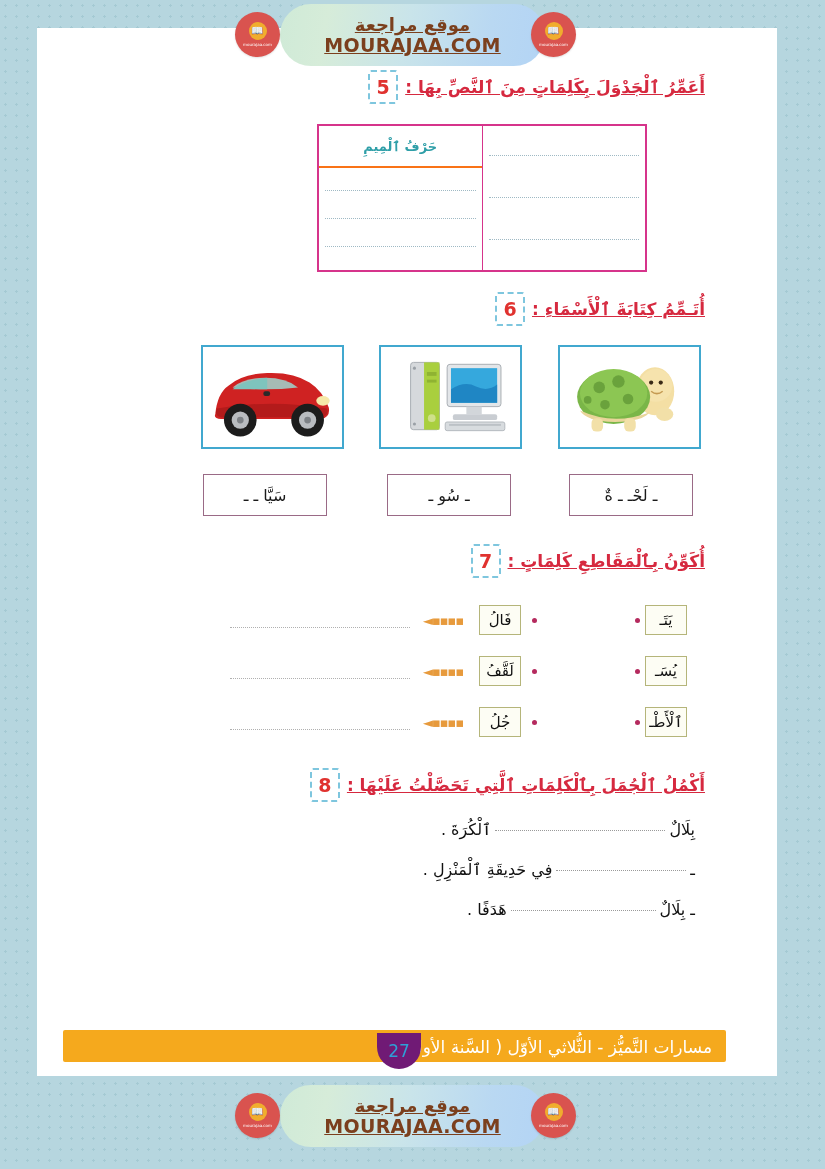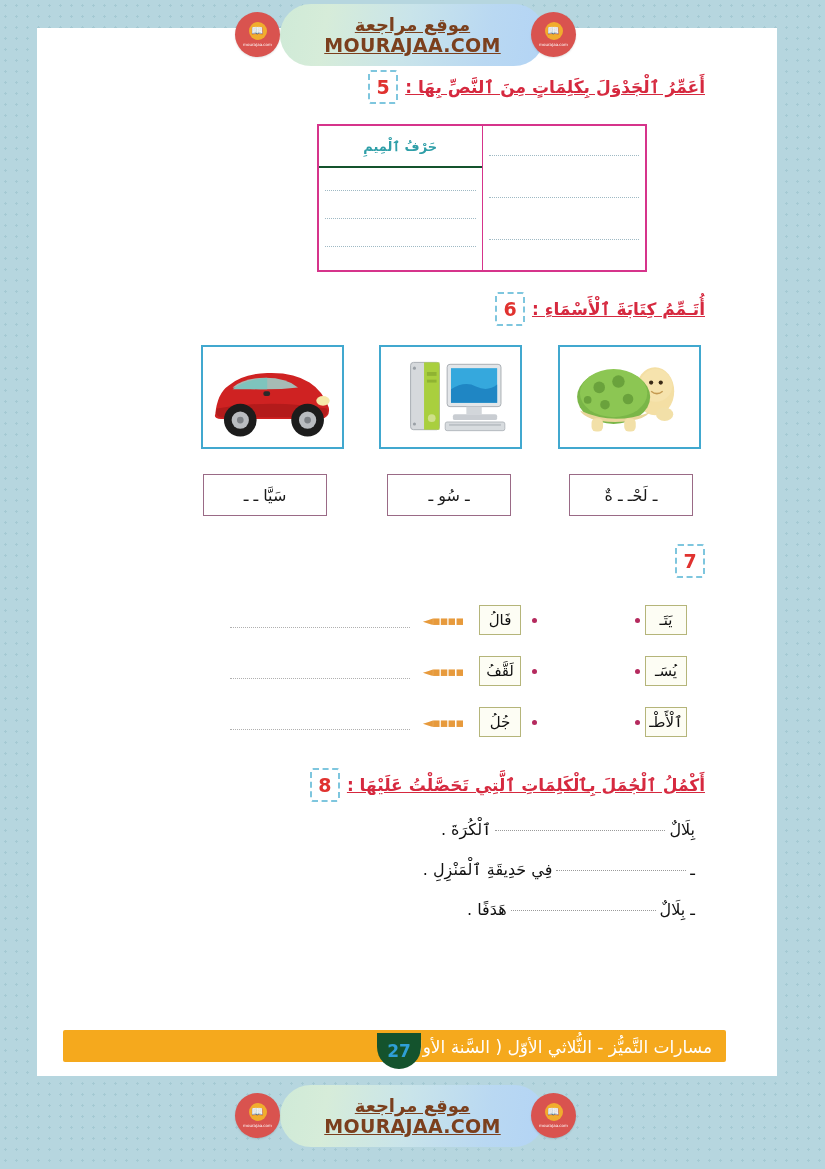--- a/index.html
+++ b/index.html
@@ -120,21 +120,21 @@
   }
   .tcol {
     flex: 1;
     display: flex; flex-direction: column;
     border-left: 1px solid #d6348b;
     box-sizing: border-box;
   }
   .tcol:last-child { border-left: none; }
   .tcol-head {
     height: 40px;
-    border-bottom: 2px solid #14532d;
+    border-bottom: 2px solid #f97316;
     display: flex; align-items: center; justify-content: center;
     color: #2f9fa8;
     font-size: 13px; font-weight: bold;
     direction: rtl;
     font-family: "DejaVu Sans", "Liberation Sans", sans-serif;
   }
   .tcol-body {
     flex: 1;
     display: flex; flex-direction: column;
     justify-content: space-around;
@@ -230,25 +230,25 @@
     right: 14px; top: 7px;
     color: #ffffff;
     font-size: 17px;
     direction: rtl;
     font-family: "DejaVu Sans", "Liberation Sans", sans-serif;
   }
   #footer-page {
     position: absolute;
     left: 377px; top: 1033px;
     width: 44px; height: 36px;
-    background: #14532d;
+    background: #701a75;
     border-radius: 0 0 22px 22px;
     display: flex; align-items: center; justify-content: center;
     color: #2f9fd6;
-    font-size: 17px; font-weight: bold;
+    font-size: 17px; font-weight: normal;
     font-family: "DejaVu Sans", "Liberation Sans", sans-serif;
   }
 </style>
 </head>
 <body>
 
 <div id="page-sheet"></div>
 
 <div class="promo" id="promo-top">
   <div class="promo-pill"></div>
@@ -350,20 +350,21 @@
     <rect x="62" y="46" width="7" height="5" rx="2" fill="#2a2a2a"></rect>
   </svg>
 </div>
 
 <div class="ans-box" style="left:569px; top:474px;">ـ لَحْـ ـ ةٌ</div>
 <div class="ans-box" style="left:387px; top:474px;">ـ سُو ـ</div>
 <div class="ans-box" style="left:203px; top:474px;">سَيَّا ـ ـ</div>
 
 <div class="ex-head" style="right:120px; top:544px;">
   <div class="ex-num">7</div>
+  <div class="ex-title">أُكَوِّنُ بِٱلْمَقَاطِعِ كَلِمَاتٍ :</div>
 </div>
 
 <div class="m-row" style="left:230px; top:605px; width:470px;">
   <div class="m-box" style="left:415px;">يَتَـ</div>
   <div class="m-dot" style="left:405px;"></div>
   <div class="m-box" style="left:249px;">فَالُ</div>
   <div class="m-dot" style="left:302px;"></div>
   <div class="m-arrow" style="left:193px;">◄▪▪▪▪</div>
   <div class="m-line" style="left:0px;"></div>
 </div>

